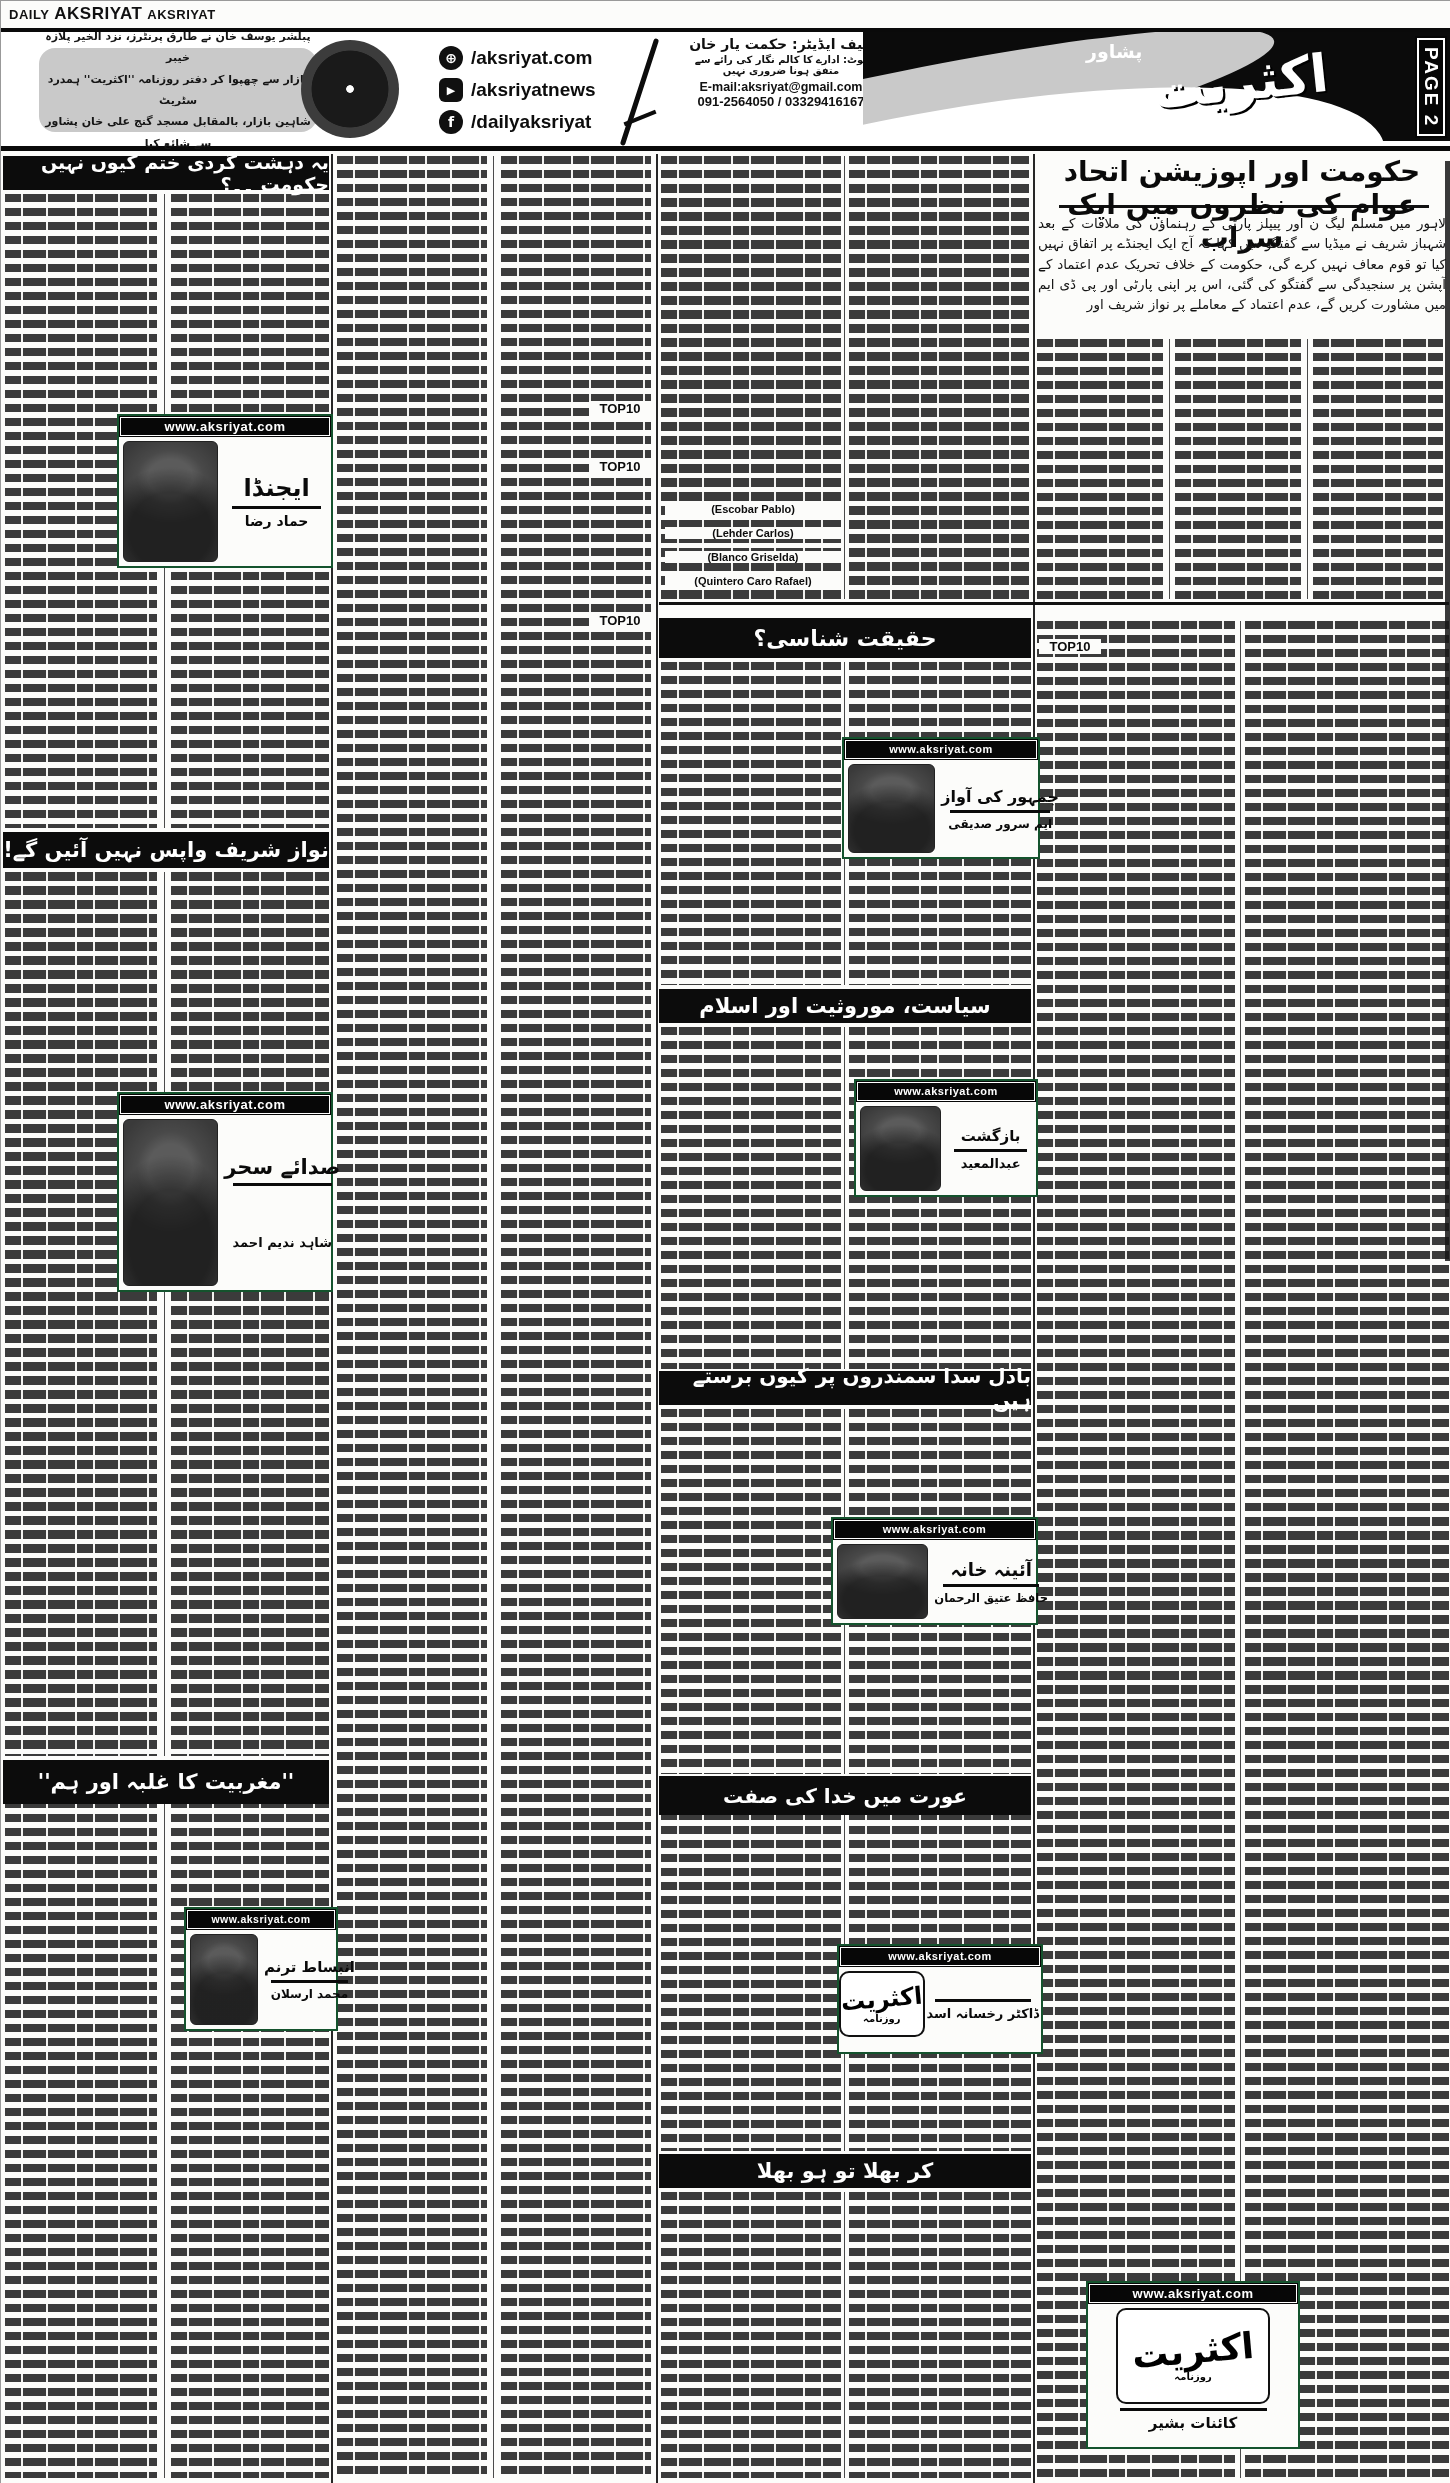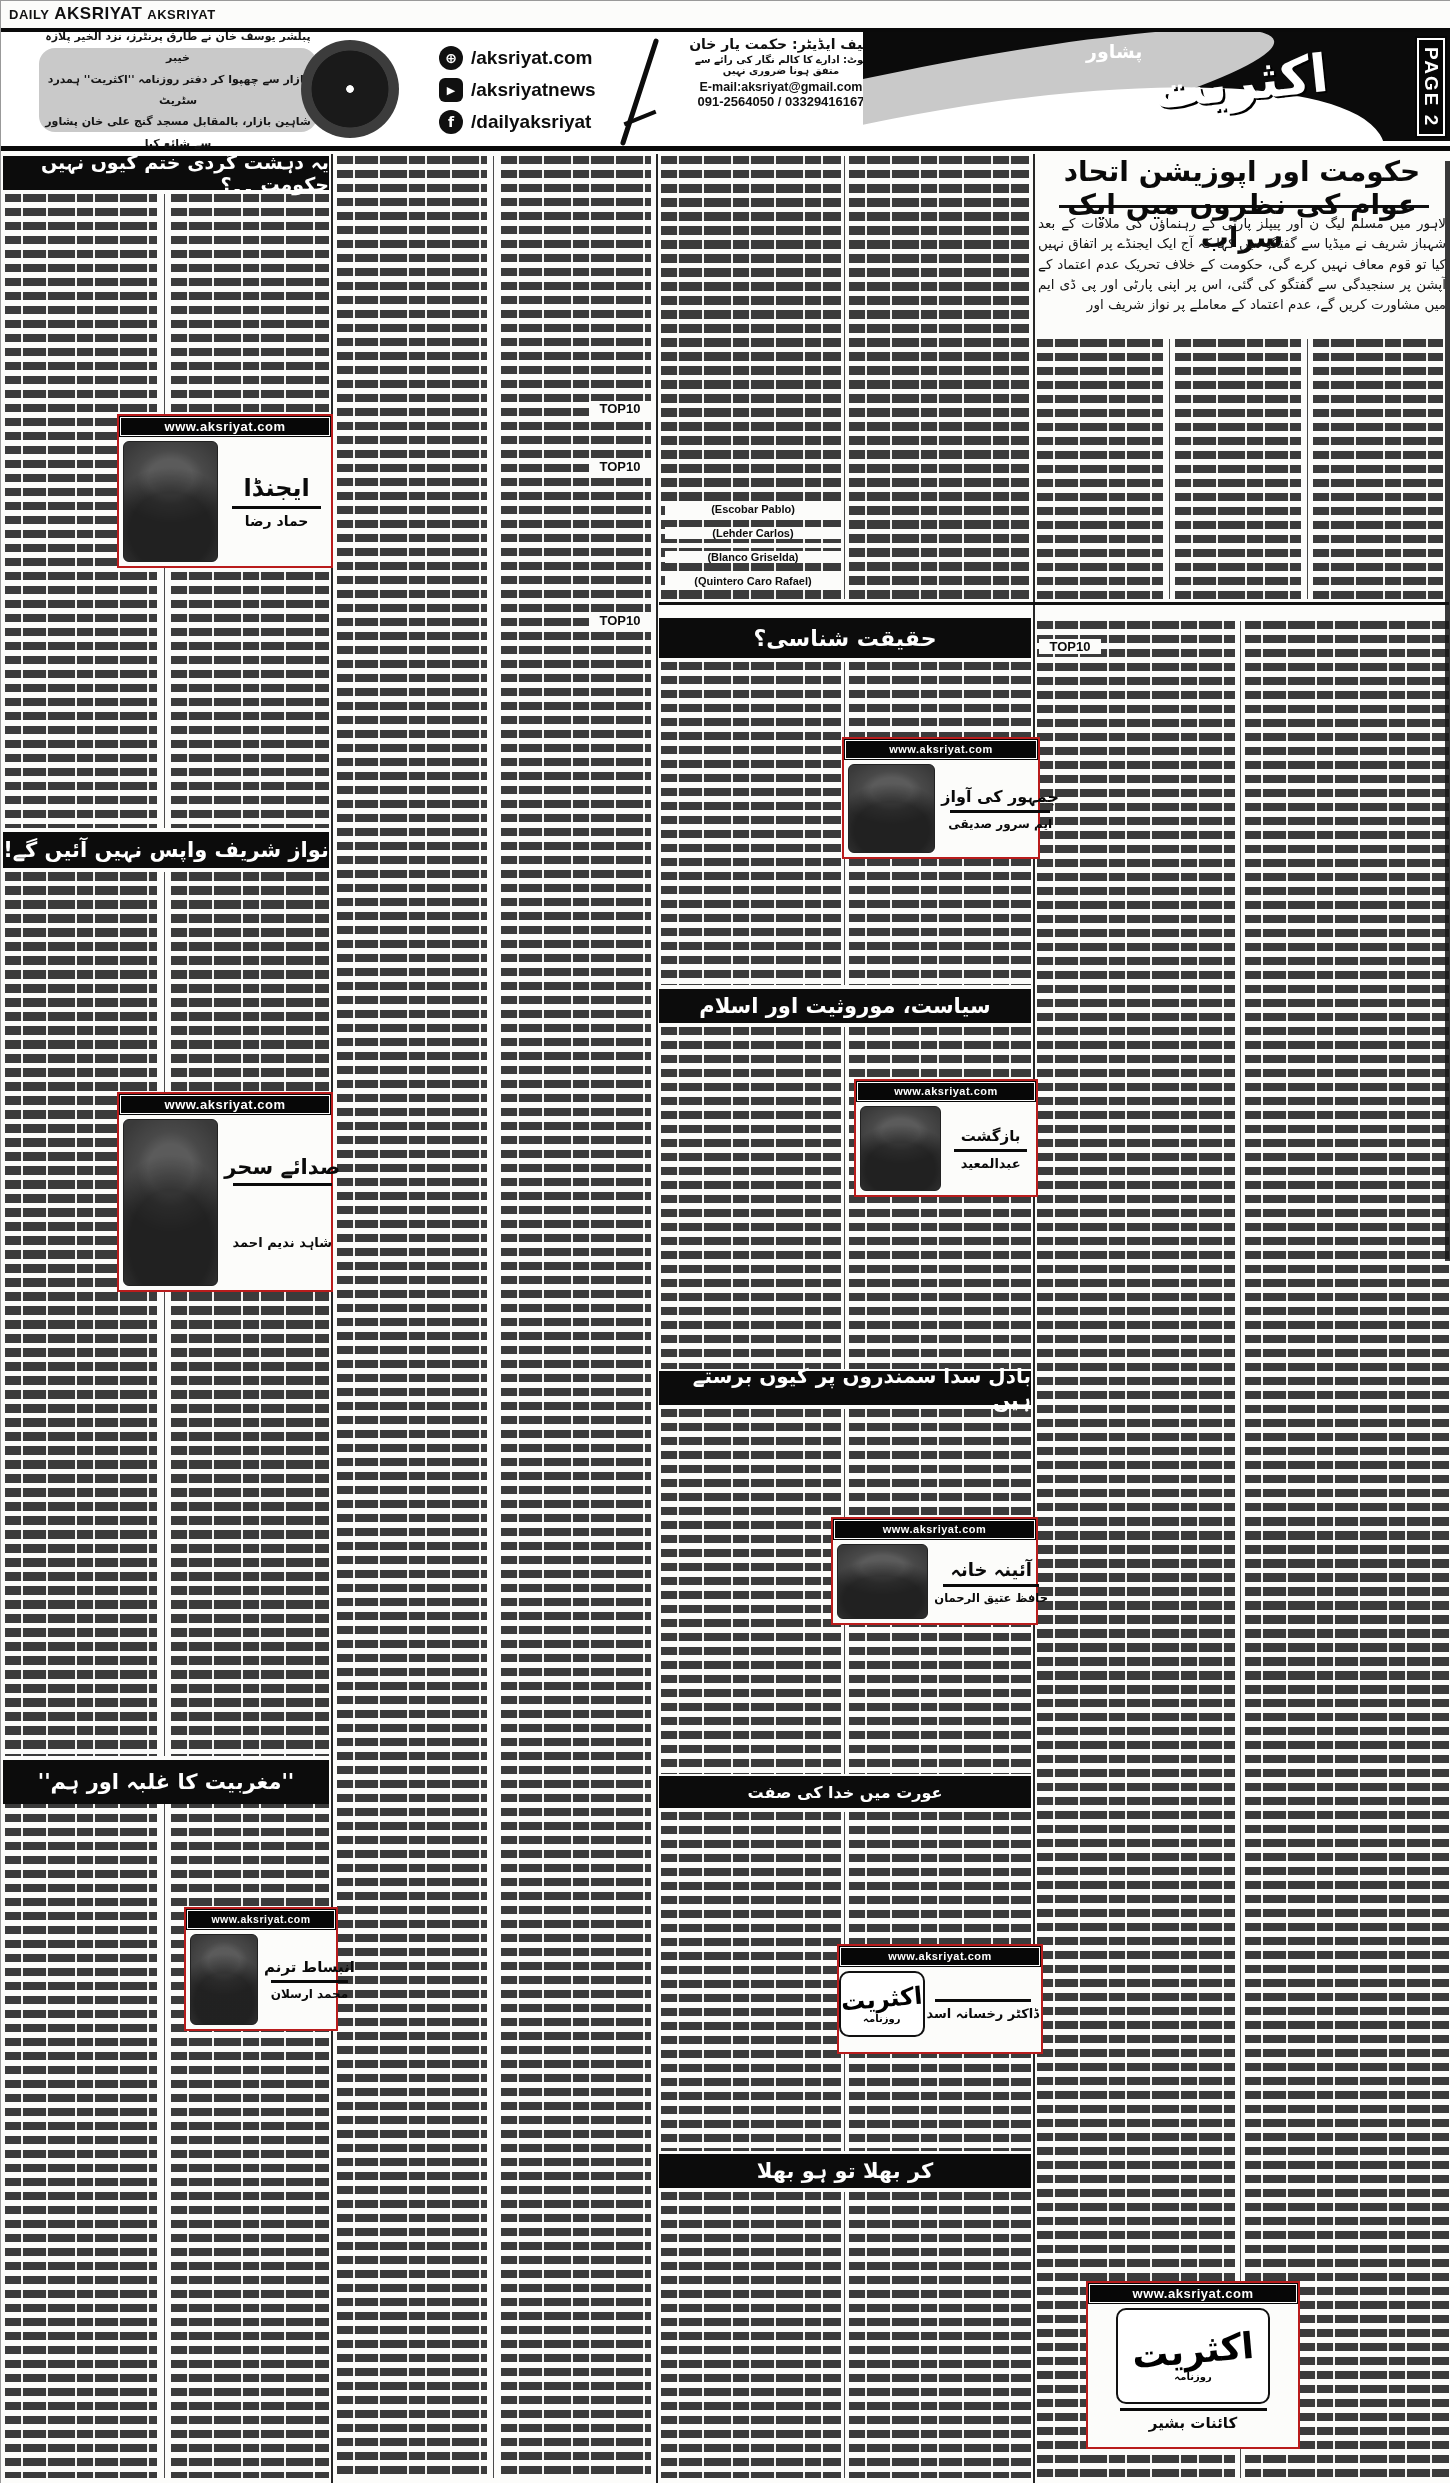--- a/index.html
+++ b/index.html
@@ -52,21 +52,21 @@
   .np{position:absolute;z-index:0;opacity:.93;background-image:
       repeating-linear-gradient(90deg, rgba(255,255,255,0) 0 16px, rgba(252,252,250,.95) 16px 18px,
         rgba(255,255,255,0) 18px 41px, rgba(252,252,250,.95) 41px 43px,
         rgba(255,255,255,0) 43px 70px, rgba(252,252,250,.95) 70px 72px),
       repeating-linear-gradient(180deg,#2d2d2d 0 8.5px,#fcfcfa 8.5px 14px);}
   .hbar{position:absolute;background:#0c0c0c;color:#ffffff;display:flex;align-items:center;justify-content:center;
         font-weight:bold;direction:rtl;z-index:2;}
   .mainhl{position:absolute;z-index:2;color:#0a0a0a;font-weight:bold;direction:rtl;text-align:center;}
   .lead{position:absolute;z-index:2;direction:rtl;text-align:justify;font-size:13.5px;line-height:1.5;color:#141414;}
   
-  .abox{position:absolute;background:#fcfcfa;border:2px solid #b91c1c;z-index:3;display:flex;flex-direction:column;}
+  .abox{position:absolute;background:#fcfcfa;border:2px solid #14532d;z-index:3;display:flex;flex-direction:column;}
   .abox .site{background:#070707;color:#fff;font-family:"Liberation Sans",sans-serif;font-weight:bold;
               font-size:13px;text-align:center;height:21px;line-height:21px;letter-spacing:.5px;
               box-shadow:inset 0 0 0 1px #070707, inset 0 0 0 2px #fff;}
   .abox .body{flex:1;display:flex;direction:ltr;}
   .photo{margin:4px;flex:0 0 44%;border:1px solid #222;border-radius:6px;
          background:radial-gradient(ellipse 60% 38% at 50% 30%,#e2e2e2 0 40%,#b5b5b5 60%,#8f8f8f 100%),
                     radial-gradient(ellipse 80% 60% at 50% 75%,#5a5a5a 0 55%,#9c9c9c 90%),#a8a8a8;
          background-blend-mode:multiply;}
   .ainfo{flex:1;display:flex;flex-direction:column;align-items:center;justify-content:center;gap:4px;padding:2px;}
   .colname{font-weight:bold;color:#0a0a0a;direction:rtl;white-space:nowrap;}
@@ -275,21 +275,21 @@
     <div class="body">
       <div class="photo"></div>
       <div class="ainfo">
         <div class="colname" style="font-size:18px;">آئینہ خانہ</div>
         <div class="arule"></div>
         <div class="aname" style="font-size:11.5px;">حافظ عتیق الرحمان</div>
       </div>
     </div>
   </div>
 
-  <div class="hbar" style="left:658px;top:1775px;width:372px;height:32px;font-size:16px;">
+  <div class="hbar" style="left:658px;top:1775px;width:372px;height:39px;font-size:20px;">
     <span>عورت میں خدا کی صفت</span>
   </div>
   <div class="np" style="left:660px;top:1811px;width:180px;height:339px;"></div>
   <div class="np" style="left:848px;top:1811px;width:182px;height:339px;"></div>
   <div class="vr thin" style="left:843px;top:1811px;height:339px;"></div>
   <div class="abox" style="left:836px;top:1943px;width:202px;height:106px;">
     <div class="site" style="font-size:11px;">www.aksriyat.com</div>
     <div class="body">
       <div class="logobadge" style="width:92px;height:62px;">
         <div class="lg" style="font-size:24px;">اکثریت</div>

